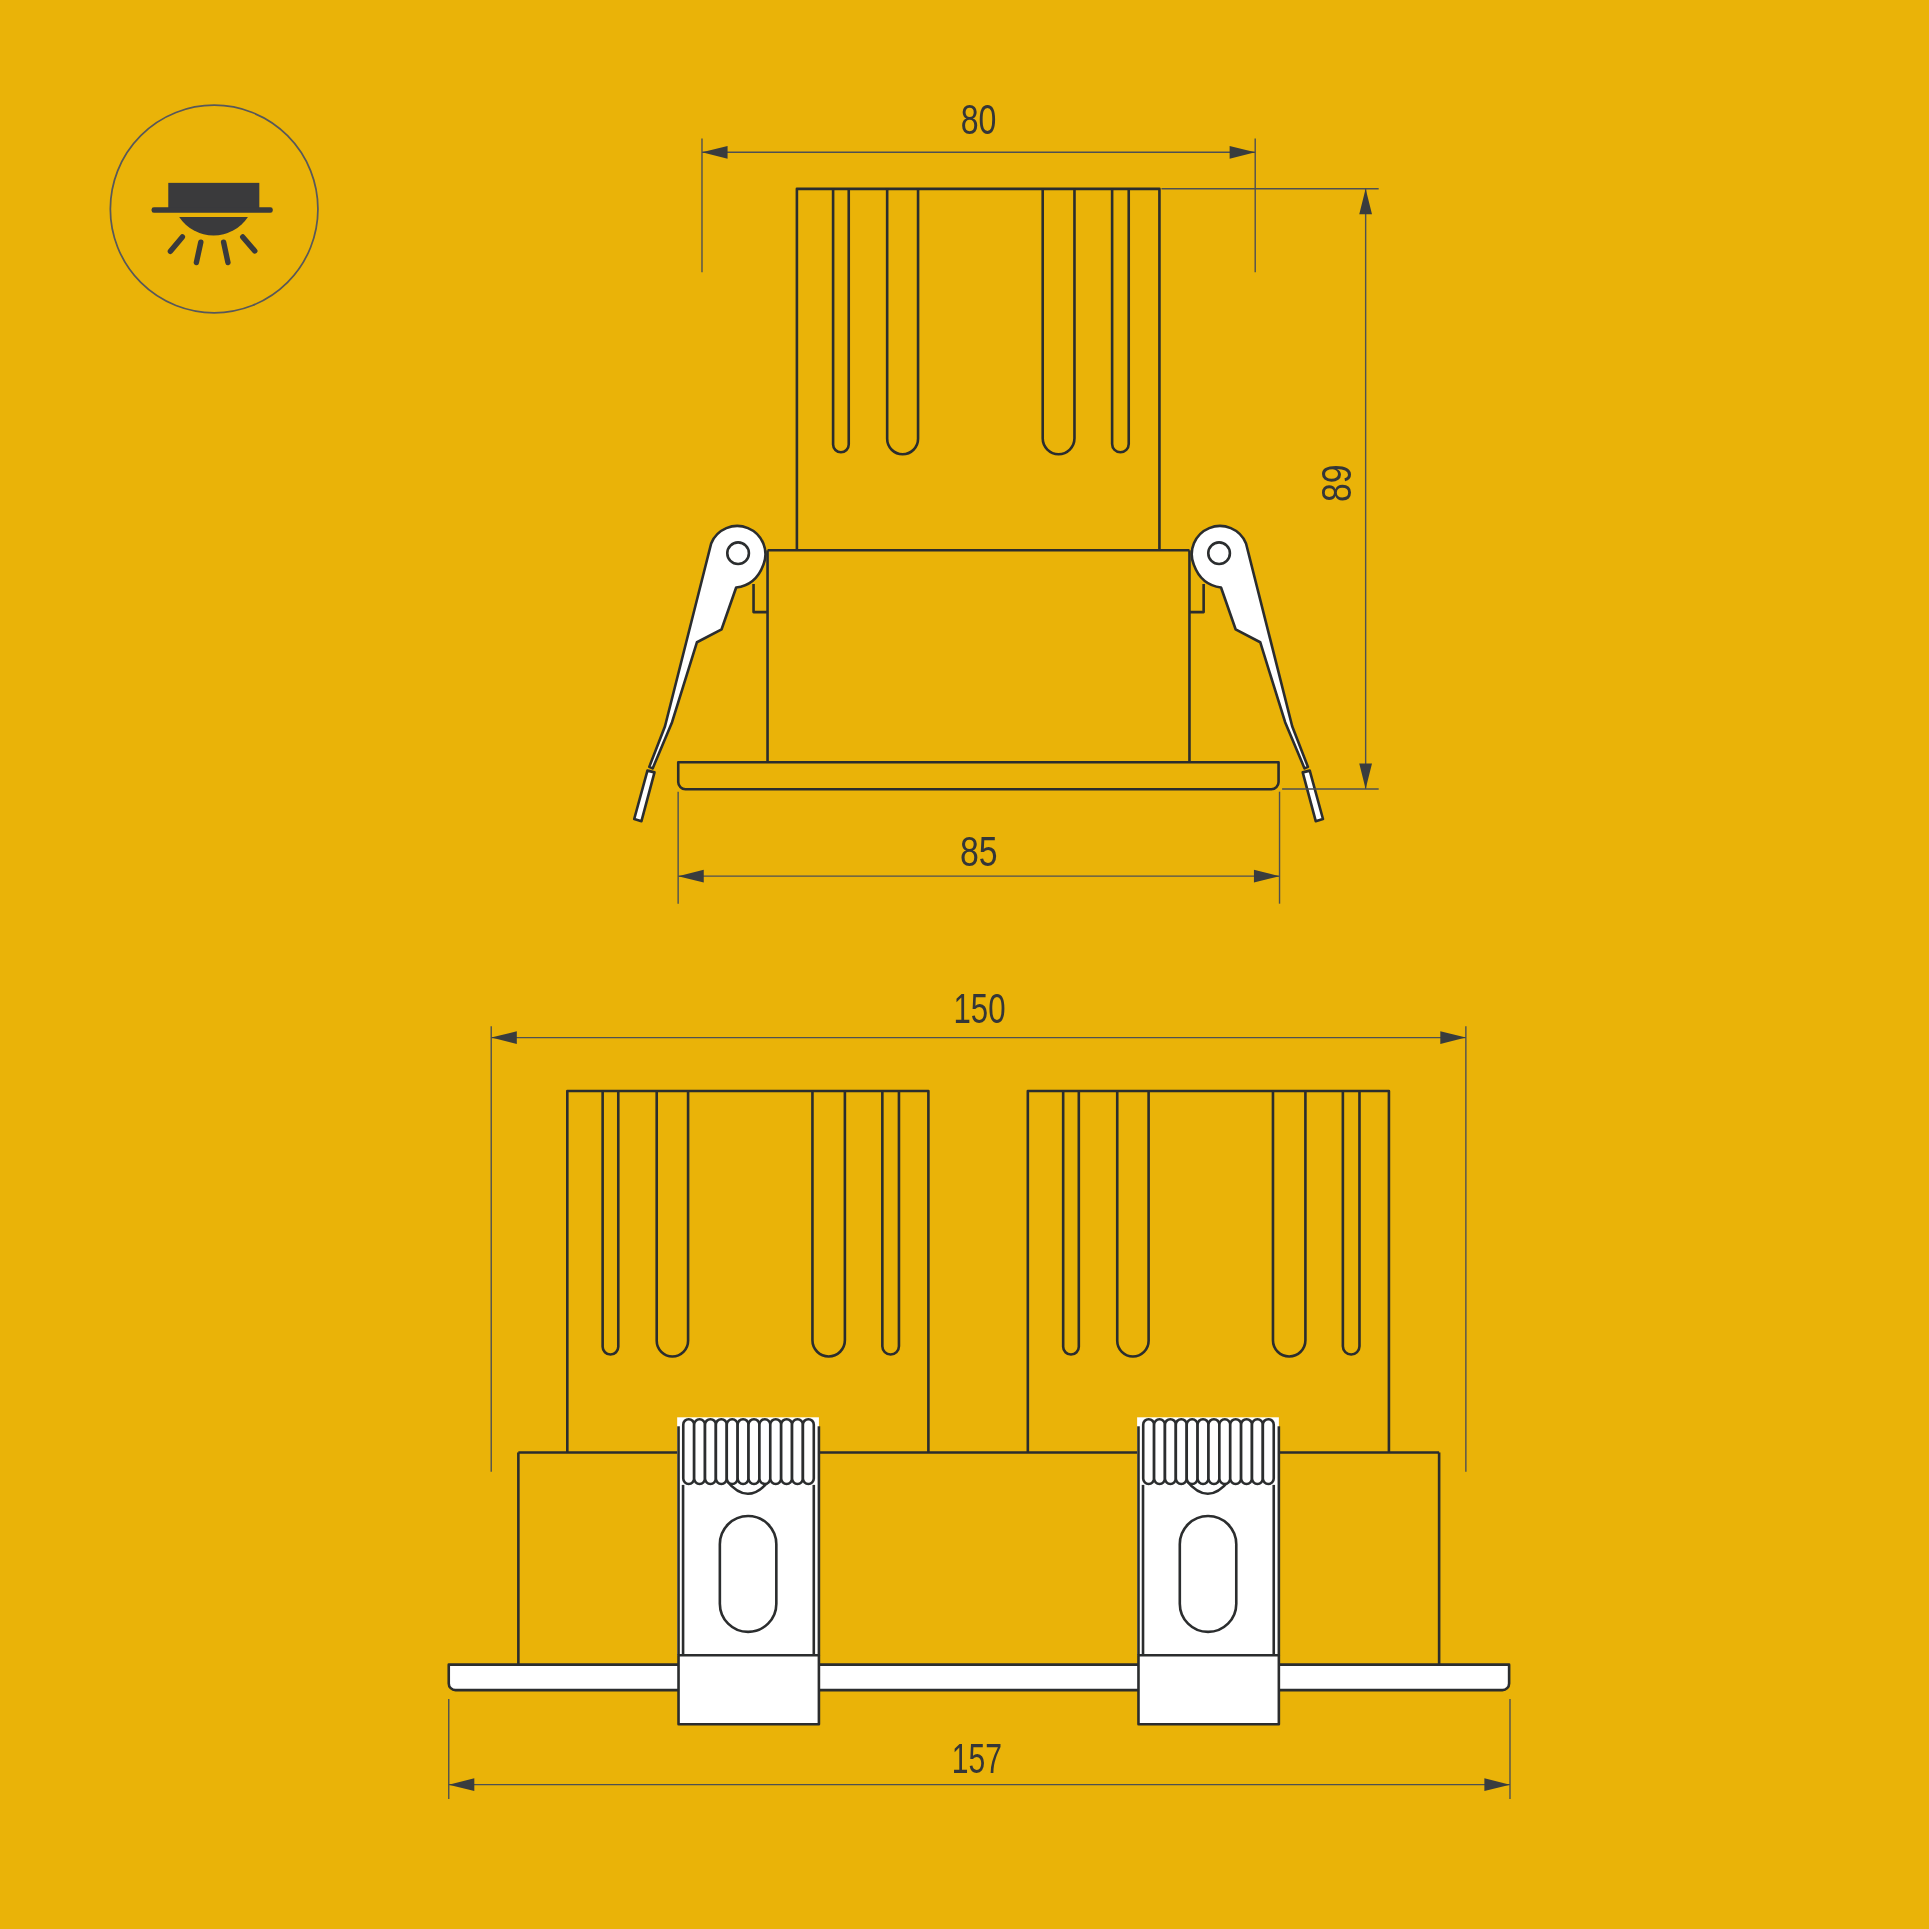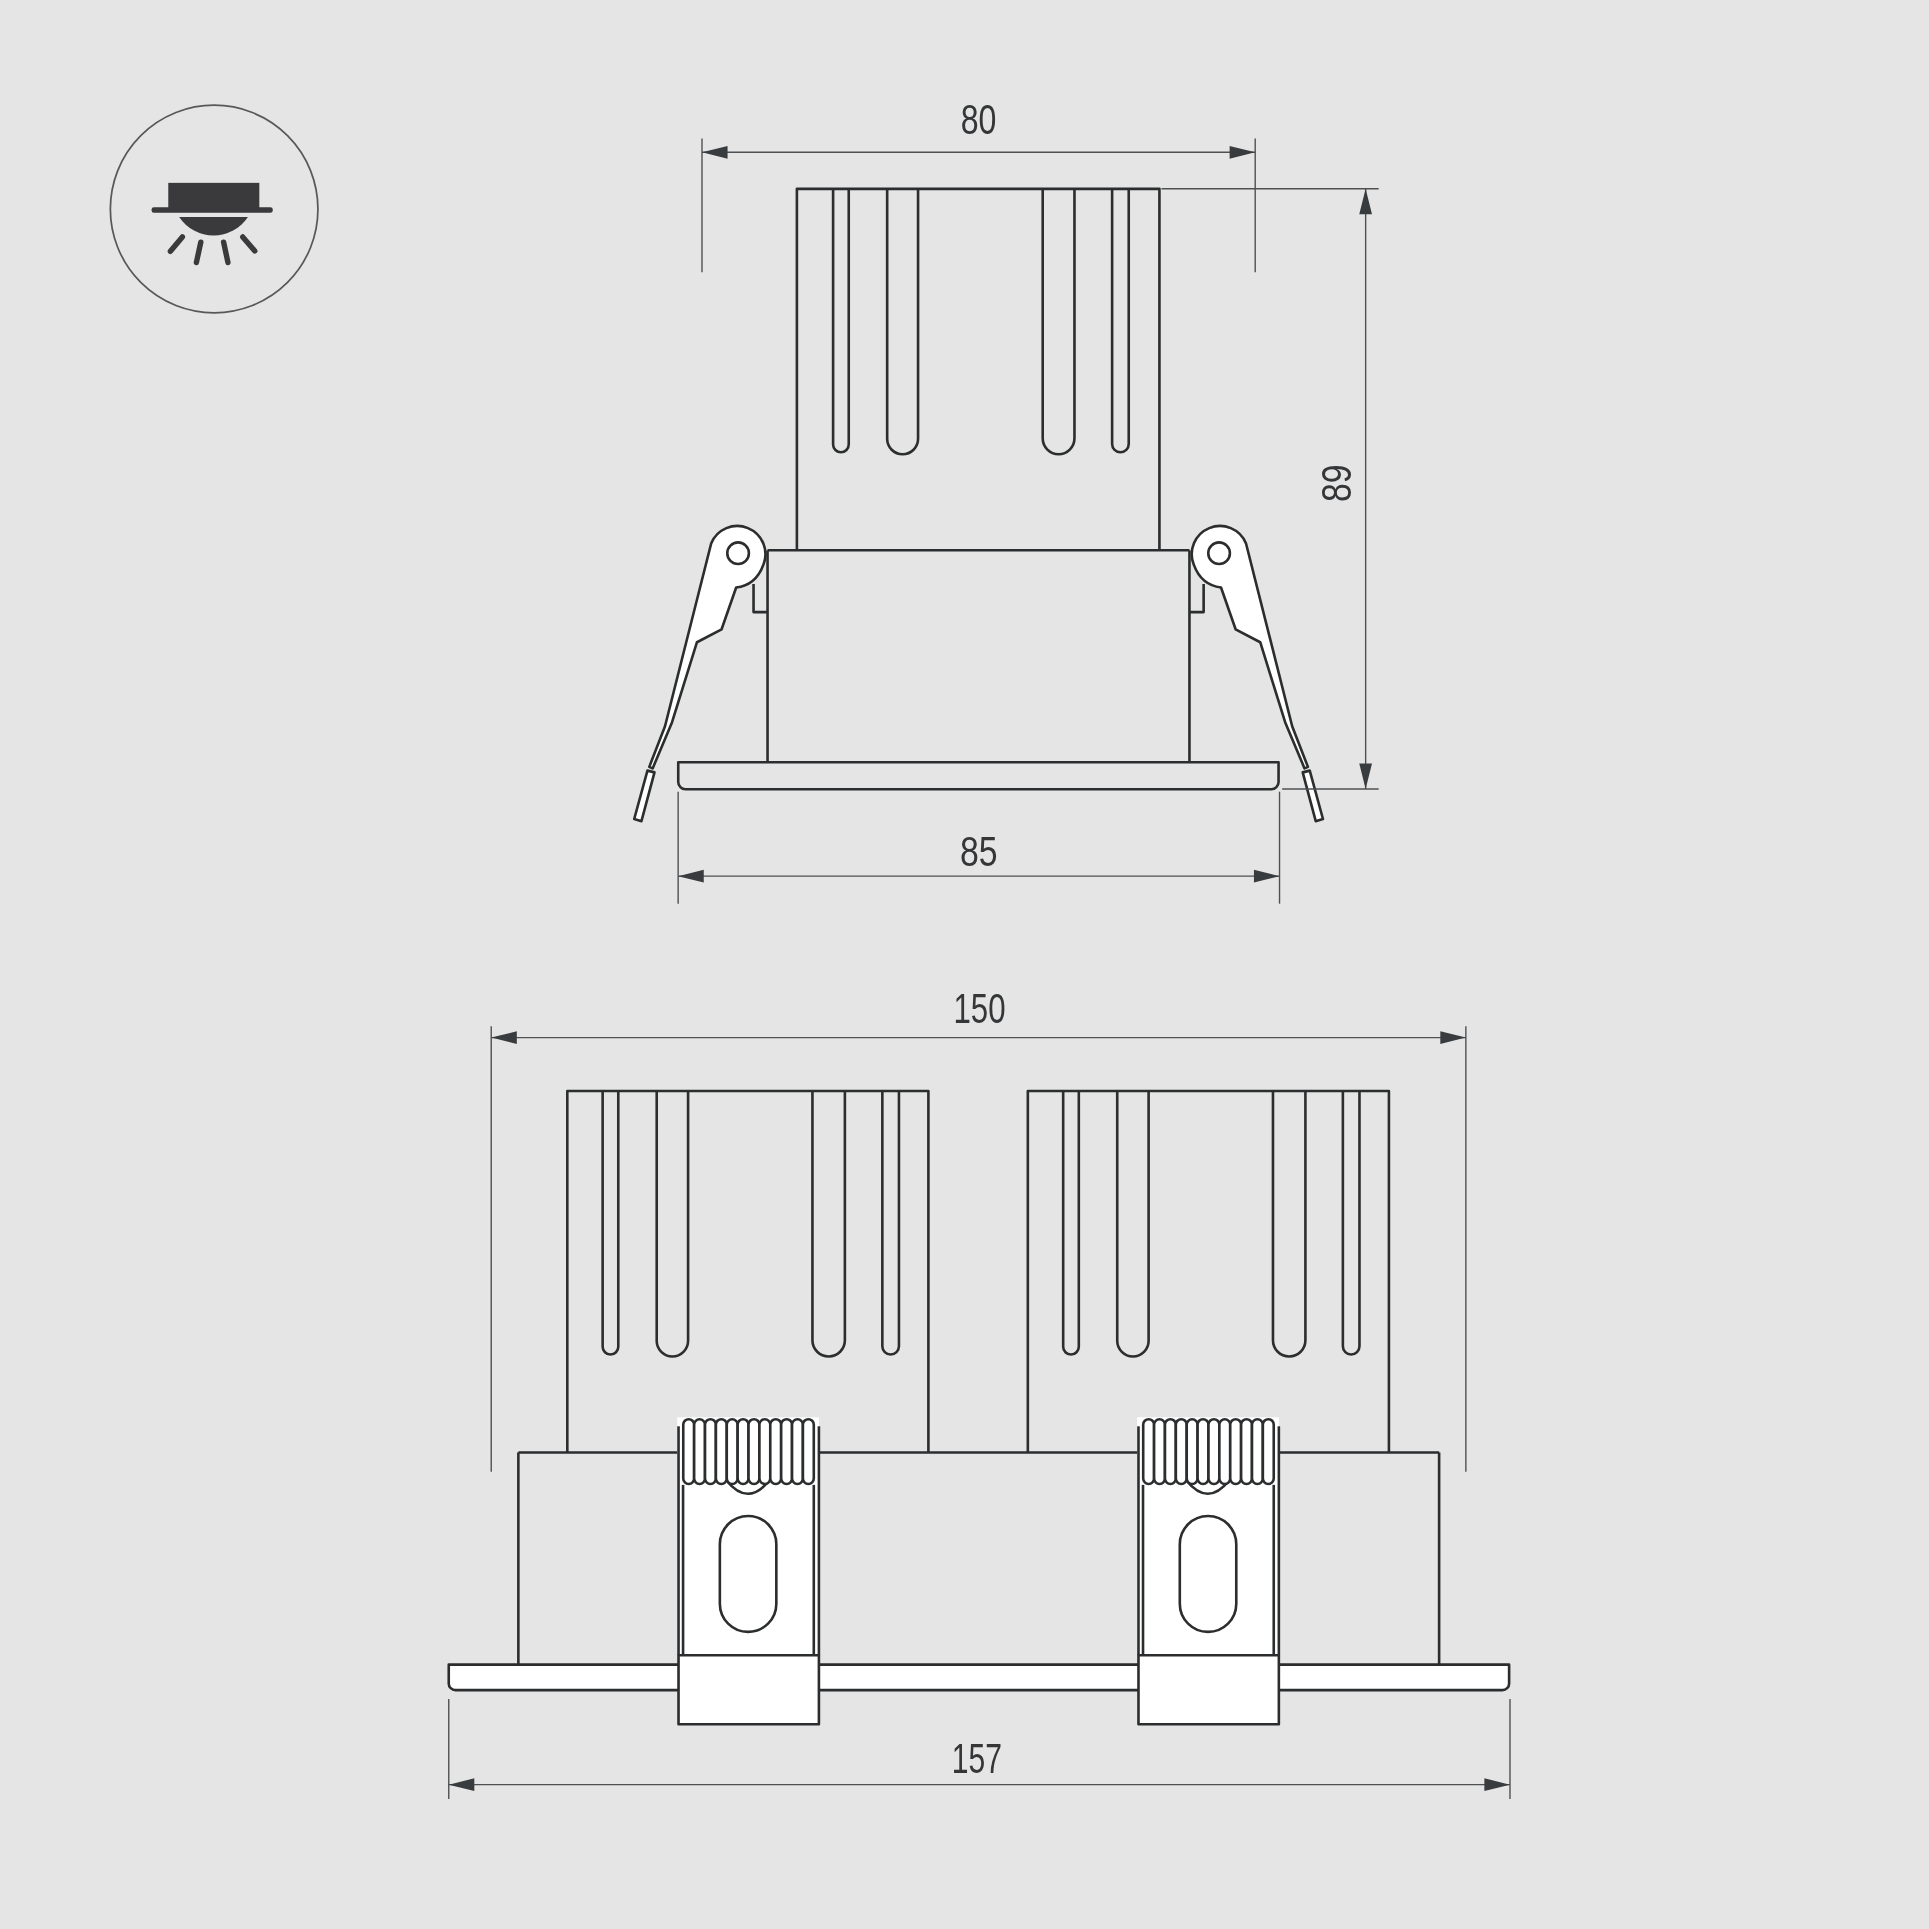--- a/index.html
+++ b/index.html
@@ -1,15 +1,15 @@
 <!DOCTYPE html>
 <html><head><meta charset="utf-8">
 <style>
 html,body{margin:0;padding:0;background:#fff;}
-#page{width:1929px;height:1929px;position:relative;background:#e5e5e5;}
+#page{width:1929px;height:1929px;position:relative;background:#eab308;}
 svg{display:block;}
 .m{fill:none;stroke:#2b2d2e;stroke-width:2.7;stroke-linejoin:round;}
 .mw{fill:#fff;stroke:#2b2d2e;stroke-width:2.7;stroke-linejoin:round;}
 .mw2{fill:#fff;stroke:#2b2d2e;stroke-width:2.7;stroke-linejoin:round;}
 .t{fill:none;stroke:#4e5052;stroke-width:1.45;}
 .ar{fill:#393c3e;stroke:none;}
 .dt{font-family:"Liberation Sans",sans-serif;font-size:44px;fill:#343638;}
 </style></head>
 <body>
 <div id="page">

